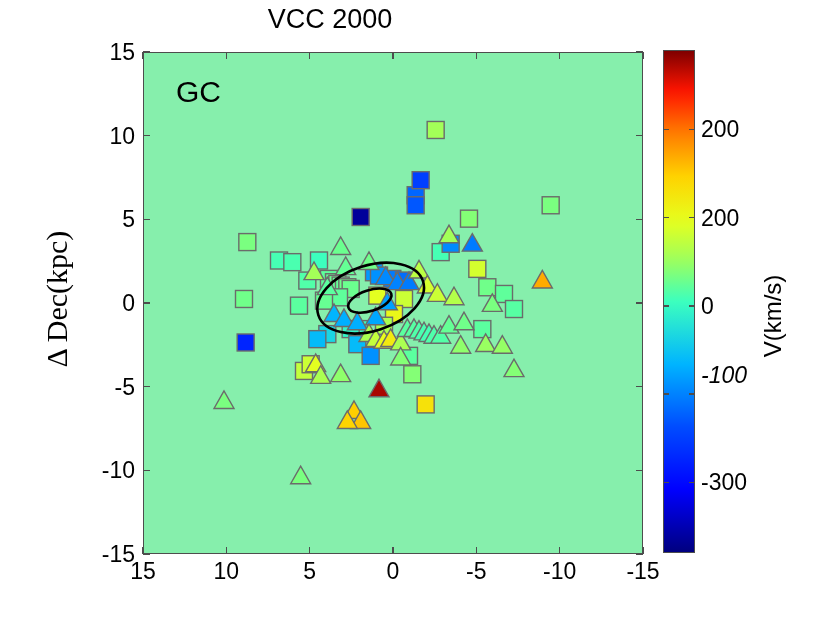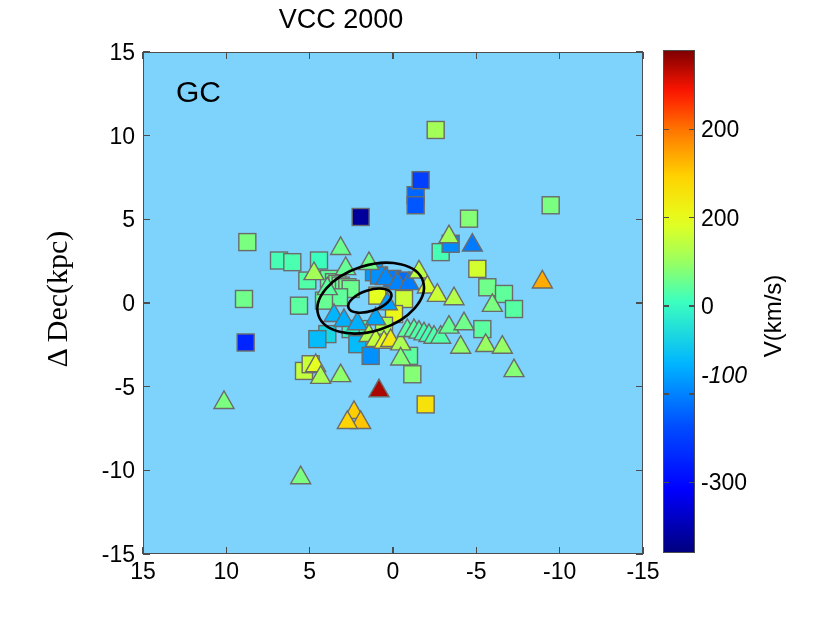--- a/index.html
+++ b/index.html
@@ -3,26 +3,25 @@
 <meta charset="utf-8">
 <style>
   html,body{margin:0;padding:0;background:#ffffff;}
   body{width:830px;height:624px;overflow:hidden;font-family:"Liberation Sans",sans-serif;}
   #figure{position:relative;width:830px;height:624px;background:#fff;}
 
   #title{
     position:absolute; left:0; top:4px; width:660px; text-align:center;
     font-family:"Liberation Sans",sans-serif; font-size:27px; color:#000;
     letter-spacing:0px;
-    padding-left:11px;
   }
 
   #plotbox{
     position:absolute; left:143px; top:52px; width:500px; height:502px;
-    border:1.6px solid #4d4d4d; box-sizing:border-box; background:#7dd3fc;
+    border:1.6px solid #4d4d4d; box-sizing:border-box; background:#86efac;
     overflow:hidden;
   }
 
   .tick{position:absolute;background:#4d4d4d;}
   .tick.x{width:1.4px;height:7px;}
   .tick.y{height:1.4px;width:7px;}
 
   .xticklabel{
     position:absolute; font-family:"Liberation Sans",sans-serif; font-size:23px;
     color:#000; text-align:center; transform:translateX(-50%);

